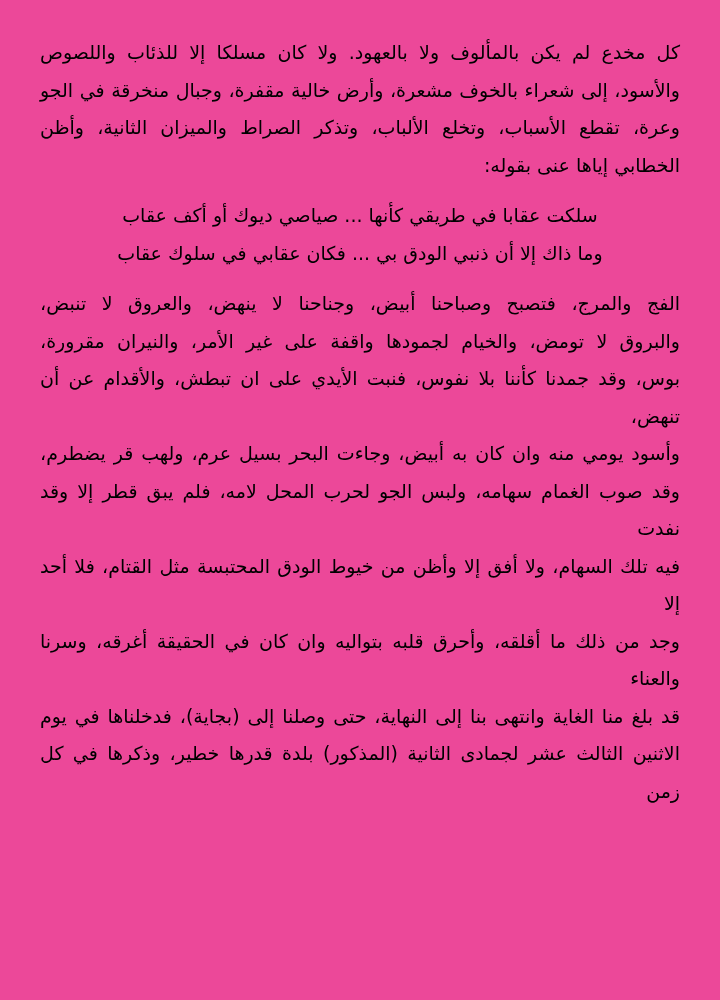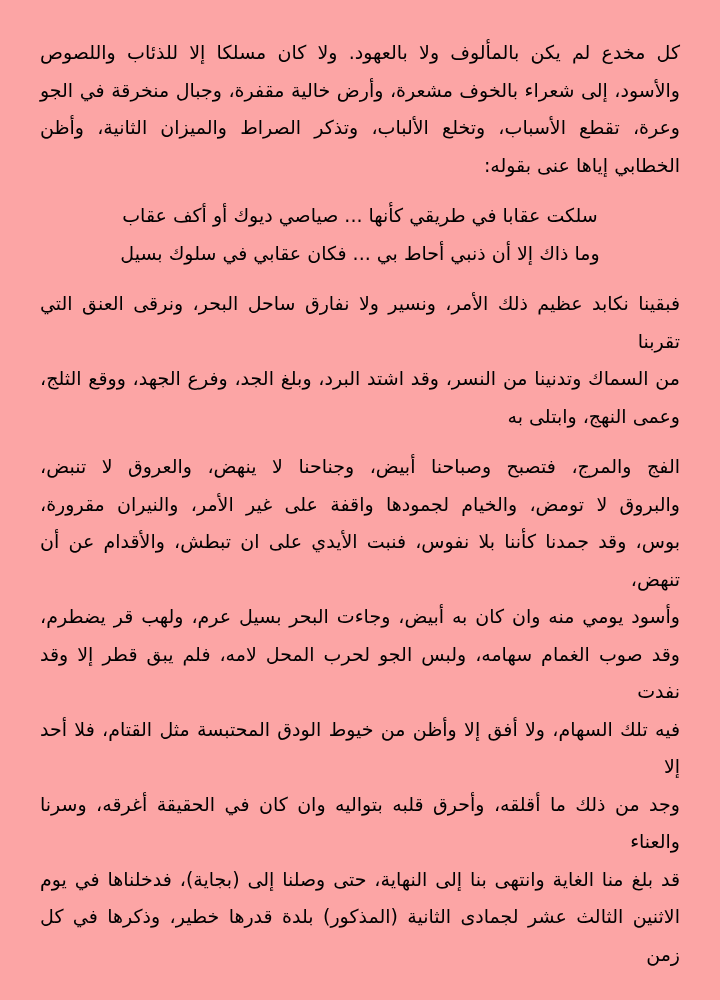--- a/index.html
+++ b/index.html
@@ -11,21 +11,21 @@
     width: 720px;
     height: 1000px;
     overflow: hidden;
   }
   .page {
     box-sizing: border-box;
     width: 720px;
     height: 1000px;
     padding: 34px 40px 20px 40px;
     direction: rtl;
-    background: #fca5a5;
+    background: #ec4899;
   }
   .para {
     margin: 0 0 13px 0;
   }
   .line {
     font-family: "DejaVu Sans", sans-serif;
     font-size: 19px;
     line-height: 37.5px;
     color: #000000;
     text-align: justify;
@@ -50,28 +50,23 @@
 
   <section class="para">
     <div class="line">كل مخدع لم يكن بالمألوف ولا بالعهود. ولا كان مسلكا إلا للذئاب واللصوص</div>
     <div class="line">والأسود، إلى شعراء بالخوف مشعرة، وأرض خالية مقفرة، وجبال منخرقة في الجو</div>
     <div class="line">وعرة، تقطع الأسباب، وتخلع الألباب، وتذكر الصراط والميزان الثانية، وأظن</div>
     <div class="line endline">الخطابي إياها عنى بقوله:</div>
   </section>
 
   <section class="para verse">
     <div class="line">سلكت عقابا في طريقي كأنها ... صياصي ديوك أو أكف عقاب</div>
-    <div class="line">وما ذاك إلا أن ذنبي أحاط بي ... فكان عقابي في سلوك بسيل</div>
+    <div class="line">وما ذاك إلا أن ذنبي الودق بي ... فكان عقابي في سلوك عقاب</div>
   </section>
 
-  <section class="para">
-    <div class="line">فبقينا نكابد عظيم ذلك الأمر، ونسير ولا نفارق ساحل البحر، ونرقى العنق التي تقربنا</div>
-    <div class="line">من السماك وتدنينا من النسر، وقد اشتد البرد، وبلغ الجد، وفرع الجهد، ووقع الثلج،</div>
-    <div class="line endline">وعمى النهج، وابتلى به</div>
-  </section>
 
   <section class="para">
     <div class="line">الفج والمرج، فتصبح وصباحنا أبيض، وجناحنا لا ينهض، والعروق لا تنبض،</div>
     <div class="line">والبروق لا تومض، والخيام لجمودها واقفة على غير الأمر، والنيران مقرورة،</div>
     <div class="line">بوس، وقد جمدنا كأننا بلا نفوس، فنبت الأيدي على ان تبطش، والأقدام عن أن تنهض،</div>
     <div class="line">وأسود يومي منه وان كان به أبيض، وجاءت البحر بسيل عرم، ولهب قر يضطرم،</div>
     <div class="line">وقد صوب الغمام سهامه، ولبس الجو لحرب المحل لامه، فلم يبق قطر إلا وقد نفدت</div>
     <div class="line">فيه تلك السهام، ولا أفق إلا وأظن من خيوط الودق المحتبسة مثل القتام، فلا أحد إلا</div>
     <div class="line">وجد من ذلك ما أقلقه، وأحرق قلبه بتواليه وان كان في الحقيقة أغرقه، وسرنا والعناء</div>
     <div class="line">قد بلغ منا الغاية وانتهى بنا إلى النهاية، حتى وصلنا إلى (بجاية)، فدخلناها في يوم</div>

